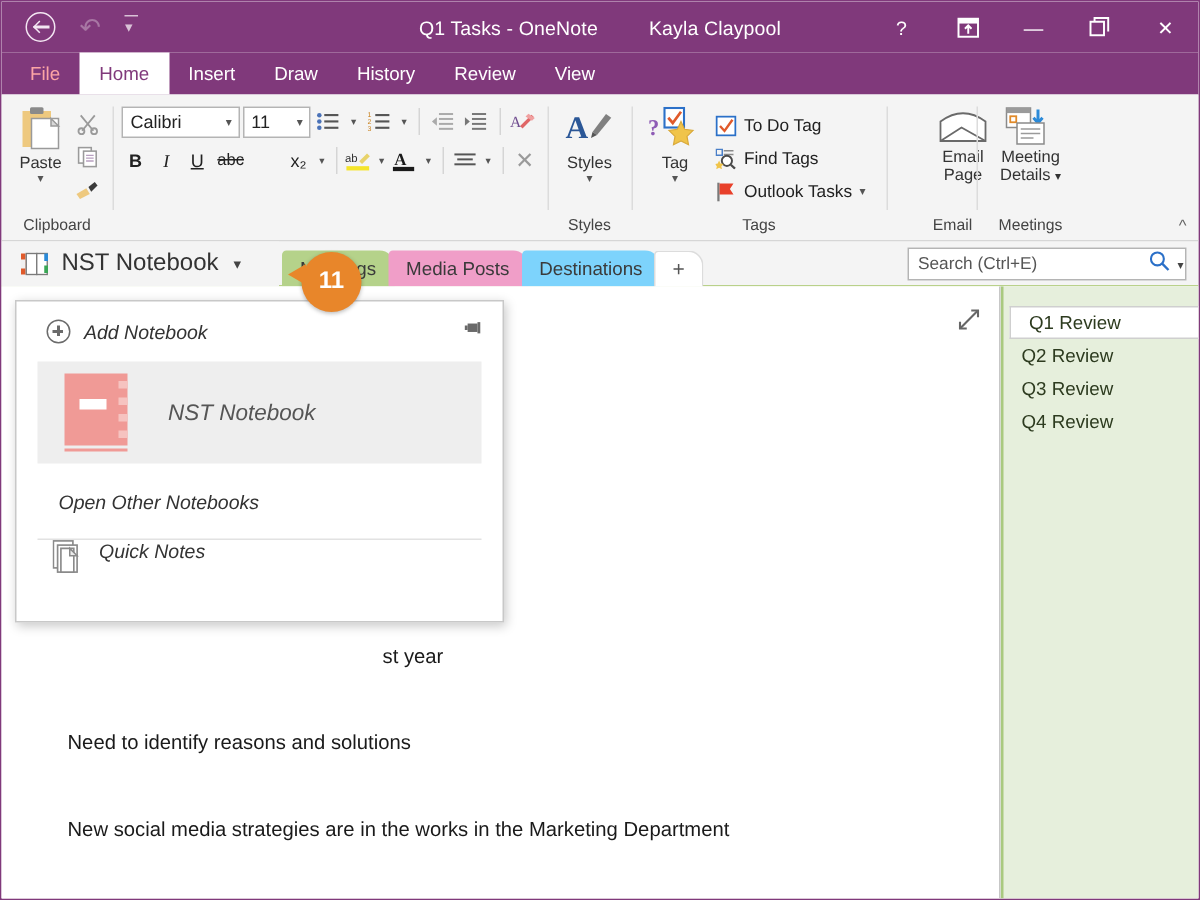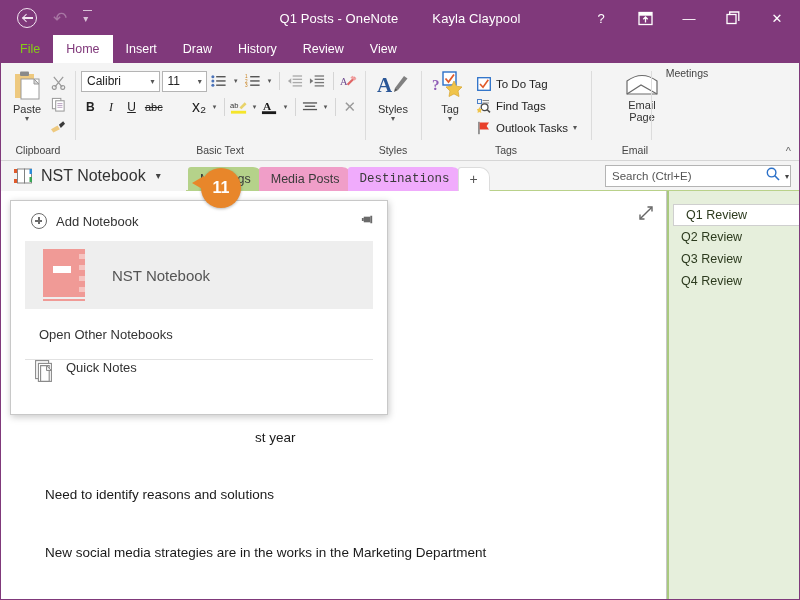--- a/index.html
+++ b/index.html
@@ -83,21 +83,21 @@
     background: #80397b;
     display: flex; align-items: flex-end;
     padding-left: 6px;
     position: relative;
   }
   .rtab {
     height: 28px; padding: 0 13px;
     display: flex; align-items: center;
     color: #ffffff; font-size: 12.5px;
   }
-  .rtab.file { color: #84cc16; }
+  .rtab.file { color: #fca5a5; }
   .rtab.active {
     background: #ffffff; color: #80397b;
   }
 
   
   .ribbon {
     height: 98px;
     background: #f4f4f4;
     border-bottom: 1px solid #d6d6d6;
     display: flex;
@@ -301,26 +301,27 @@
   }
   .page-item.active {
     background: #ffffff; margin-left: 4px;
     border: 1px solid #cfcfcf; border-right: none;
   }
 
   
   .nbdrop {
     position: absolute;
     left: 9px; top: 199px;
-    width: 378px;
+    width: 326px;
     background: #ffffff;
     border: 1px solid #c8c8c8;
     box-shadow: 1px 2px 7px rgba(0,0,0,.22);
     z-index: 50;
     padding: 0;
+    font-style: italic;
   }
   .nbd-add {
     height: 40px; display: flex; align-items: center;
     padding: 0 12px 0 20px;
   }
   .nbd-add-left { display: flex; align-items: center; gap: 9px; }
   .nbd-plus {
     width: 16px; height: 16px; border-radius: 50%;
     border: 1.5px solid #6b6b6b; position: relative;
   }
@@ -378,21 +379,21 @@
 <body>
 
 <div class="app">
 
   <div class="titlebar">
     <div class="tb-back"></div>
     <div class="tb-undo">↶</div>
     <div class="tb-qat-caret">▾</div>
 
     <div class="tb-title">
-      <span class="tb-doc">Q1 Posts - OneNote</span>
+      <span class="tb-doc">Q1 Tasks - OneNote</span>
       <span class="tb-user">Kayla Claypool</span>
     </div>
 
     <div class="tb-right">
       <div class="tb-btn">?</div>
       <div class="tb-btn">
         <svg width="15" height="15" viewBox="0 0 15 15">
           <rect x="1" y="1.5" width="13" height="12" fill="none" stroke="#fff" stroke-width="1.3"></rect>
           <rect x="1" y="1.5" width="13" height="3.2" fill="#fff"></rect>
           <path d="M7.5 11.5 L7.5 6 M5.3 8.2 L7.5 6 L9.7 8.2" fill="none" stroke="#fff" stroke-width="1.3"></path>
@@ -519,21 +520,21 @@
                 <path d="M8 11 L16 3" stroke="#e06666" stroke-width="2.4"></path>
                 <path d="M13 1.5 L17.5 4.5 L15.5 6.5 L11 3.5 Z" fill="#f0a0a0"></path>
               </svg>
             </div>
           </div>
           <div class="bt-row">
             <div class="btn" style="font-weight:bold;">B</div>
             <div class="btn" style="font-style:italic;font-family:'Liberation Serif',serif;">I</div>
             <div class="btn" style="text-decoration:underline;">U</div>
             <div class="btn wide" style="text-decoration:line-through;font-size:11px;">abc</div>
-            <div class="btn" style="font-size:16px;margin-left:23px;">x₂</div>
+            <div class="btn" style="font-size:12px;margin-left:23px;">x₂</div>
             <span class="mini-caret">▾</span>
             <div class="sep"></div>
             <div class="btn">
               <svg width="18" height="16" viewBox="0 0 19 16">
                 <text x="0" y="9" font-size="8" fill="#333" font-family="sans-serif">ab</text>
                 <path d="M10 8.5 L15.5 3 L17.5 5 L12 10.5 Z" fill="#e8d36a"></path>
                 <rect x="1" y="12" width="16" height="3" fill="#f5e52a"></rect>
               </svg>
             </div>
             <span class="mini-caret">▾</span>
@@ -551,21 +552,20 @@
                   <rect x="3" y="5.5" width="11" height="1.4" fill="#555"></rect>
                 <rect x="1" y="9" width="15" height="1.4" fill="#555"></rect>
               </svg>
             </div>
             <span class="mini-caret">▾</span>
             <div class="sep"></div>
             <div class="btn" style="color:#9a9a9a;font-size:15px;">✕</div>
           </div>
         </div>
       </div>
-      <div class="rgroup-label">Basic Text</div>
     </div>
 
     <div class="rgroup g-styles">
       <div class="rgroup-body">
         <div class="bigbtn">
           <svg width="34" height="30" viewBox="0 0 34 30">
             <text x="1" y="21" font-size="21" fill="#2b5797" font-family="serif" font-weight="bold">A</text>
             <path d="M19 17 L28 5 L31.5 7.5 L22 19 Z" fill="#808080"></path>
             <path d="M19 17 L22 19 L18 21 Z" fill="#555"></path>
           </svg>
@@ -627,20 +627,34 @@
             <path d="M2 23 L16 14 L32 23" fill="none" stroke="#6a6a6a" stroke-width="1.2"></path>
           </svg>
           <span class="twoline">Email</span>
           <span class="twoline" style="margin-top:0;">Page</span>
         </div>
       </div>
       <div class="rgroup-label">Email</div>
     </div>
 
     <div class="rgroup g-meetings">
+      <div class="rgroup-body">
+        <div class="bigbtn" style="width:68px;">
+          <svg width="34" height="26" viewBox="0 0 34 26">
+            <rect x="1" y="1" width="16" height="13" fill="#fff" stroke="#8a8a8a" stroke-width="1"></rect>
+            <rect x="1" y="1" width="16" height="3.4" fill="#9a9a9a"></rect>
+            <rect x="3.5" y="6.5" width="4" height="4" fill="none" stroke="#e08a2a" stroke-width="1.2"></rect>
+            <path d="M22 2 L22 10 M19 7.5 L22 11 L25 7.5" fill="none" stroke="#2b8ad8" stroke-width="2"></path>
+            <rect x="8" y="11" width="18" height="14" fill="#fff" stroke="#8a8a8a" stroke-width="1"></rect>
+            <path d="M10.5 15 H23.5 M10.5 18 H23.5 M10.5 21 H19" stroke="#9a9a9a" stroke-width="1.1"></path>
+          </svg>
+          <span class="twoline">Meeting</span>
+          <span class="twoline" style="margin-top:0;"><span>Details</span> <span style="font-size:8px;">▾</span></span>
+        </div>
+      </div>
       <div class="rgroup-label">Meetings</div>
     </div>
 
     <div class="ribbon-collapse">^</div>
   </div>
 
   <div class="nbbar">
     <div class="nb-button">
       <span class="nb-icon">
         <svg width="20" height="16" viewBox="0 0 20 16">
@@ -652,21 +666,21 @@
           <rect x="16.5" y="9" width="2.5" height="5" fill="#3aa655"></rect>
         </svg>
       </span>
       <span class="nb-name">NST Notebook</span>
       <span class="nb-caret">▾</span>
     </div>
 
     <div class="sec-tabs">
       <div class="sectab" style="background:#b5d28a;">Meetings</div>
       <div class="sectab" style="background:#f09ec8;">Media Posts</div>
-      <div class="sectab" style="background:#f0abfc;font-family:Liberation Mono, monospace;">Destinations</div>
+      <div class="sectab" style="background:#7dd3fc;">Destinations</div>
       <div class="sectab newtab">+</div>
     </div>
 
     <div class="search-wrap">
       <input class="search-input" type="text" placeholder="Search (Ctrl+E)" style="">
       <span>
         <svg width="14" height="14" viewBox="0 0 14 14">
           <circle cx="5.6" cy="5.6" r="4.3" fill="none" stroke="#2b70c8" stroke-width="1.4"></circle>
           <path d="M8.8 8.8 L13 13" stroke="#2b70c8" stroke-width="1.6"></path>
         </svg>

